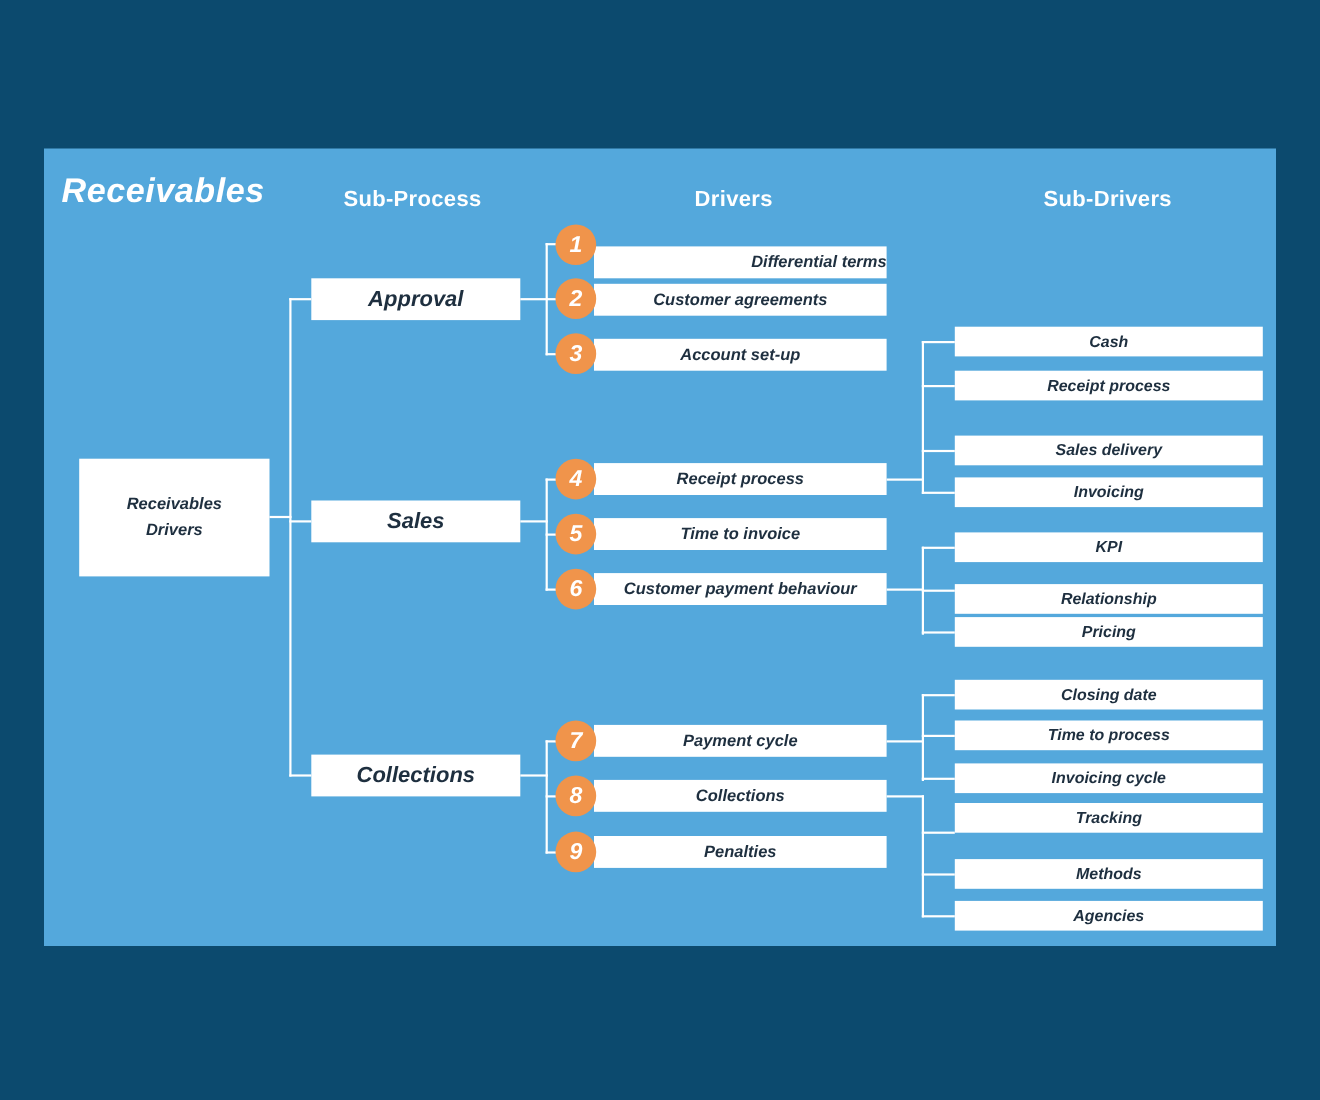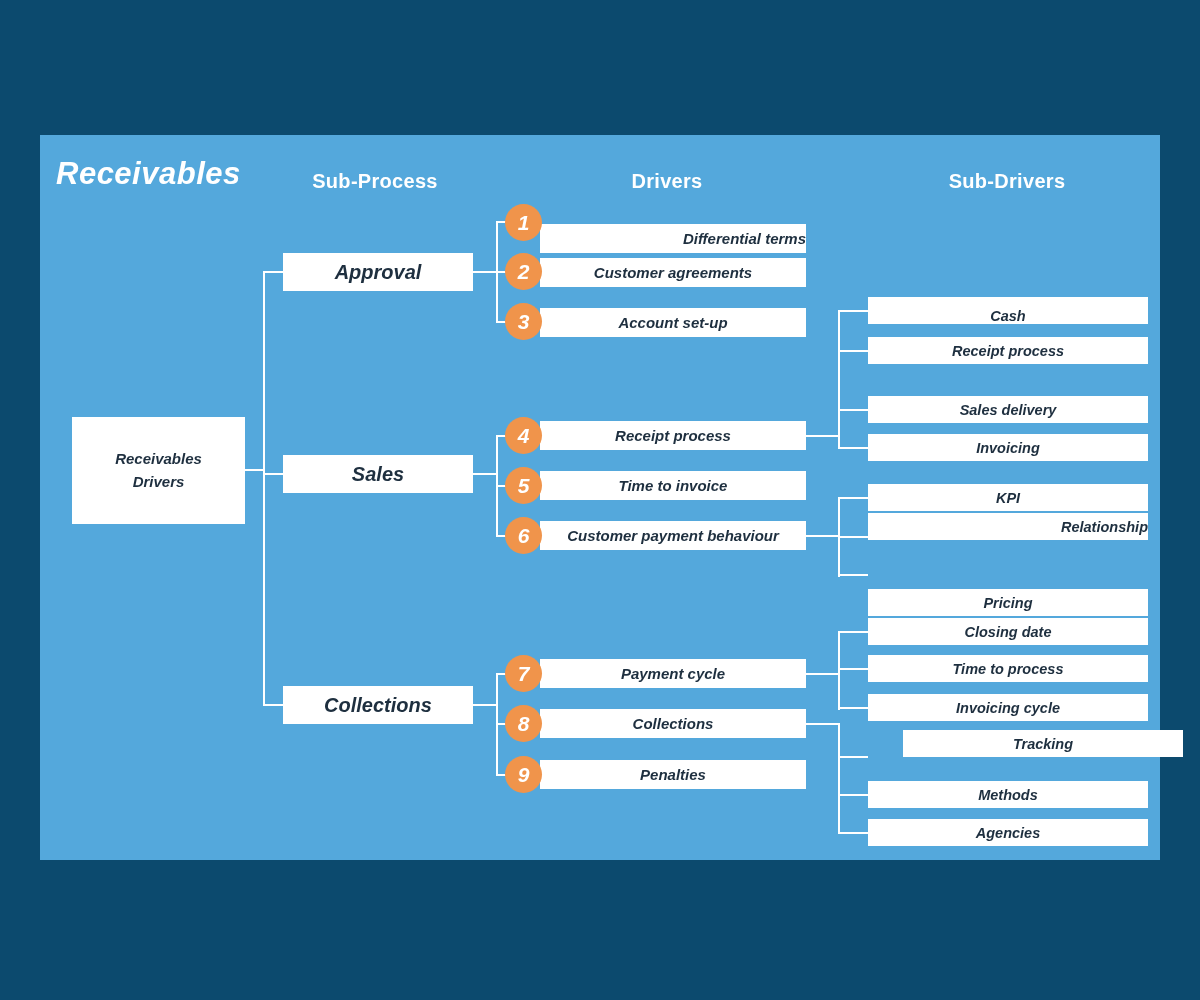--- a/index.html
+++ b/index.html
@@ -147,51 +147,51 @@
   <div class="badge" style="top:655px;">
     <span>7</span>
   </div>
   <div class="badge" style="top:705px;">
     <span>8</span>
   </div>
   <div class="badge" style="top:756px;">
     <span>9</span>
   </div>
 
-  <div class="node sub-driver" style="top:297px;align-items:flex-end;">
+  <div class="node sub-driver" style="top:297px;">
     <span>Cash</span>
   </div>
   <div class="node sub-driver" style="top:337px;">
     <span>Receipt process</span>
   </div>
   <div class="node sub-driver" style="top:396px;">
     <span>Sales delivery</span>
   </div>
   <div class="node sub-driver" style="top:434px;">
     <span>Invoicing</span>
   </div>
   <div class="node sub-driver" style="top:484px;">
     <span>KPI</span>
   </div>
-  <div class="node sub-driver" style="top:513px;justify-content:flex-end;">
+  <div class="node sub-driver" style="top:531px;">
     <span>Relationship</span>
   </div>
-  <div class="node sub-driver" style="top:589px;">
+  <div class="node sub-driver" style="top:561px;">
     <span>Pricing</span>
   </div>
   <div class="node sub-driver" style="top:618px;">
     <span>Closing date</span>
   </div>
   <div class="node sub-driver" style="top:655px;">
     <span>Time to process</span>
   </div>
   <div class="node sub-driver" style="top:694px;">
     <span>Invoicing cycle</span>
   </div>
-  <div class="node sub-driver" style="top:730px;margin-left:35px;">
+  <div class="node sub-driver" style="top:730px;">
     <span>Tracking</span>
   </div>
   <div class="node sub-driver" style="top:781px;">
     <span>Methods</span>
   </div>
   <div class="node sub-driver" style="top:819px;text-align:right;">
     <span>Agencies</span>
   </div>
 
 </div>

